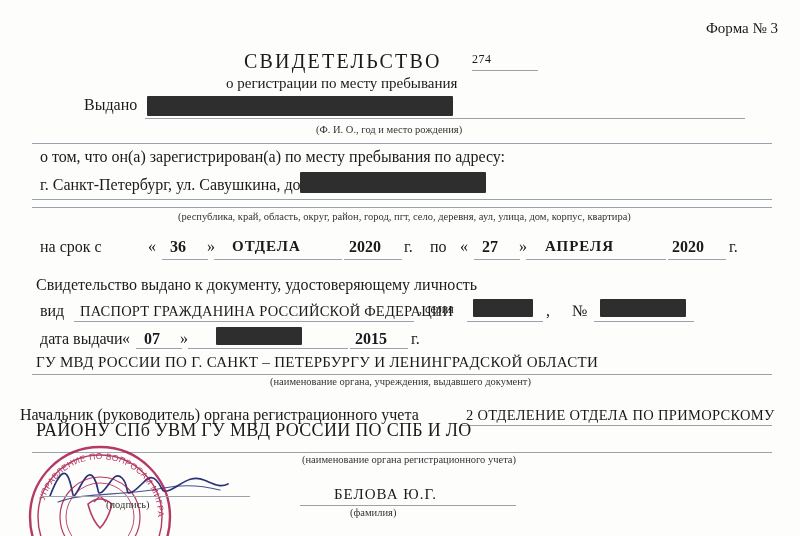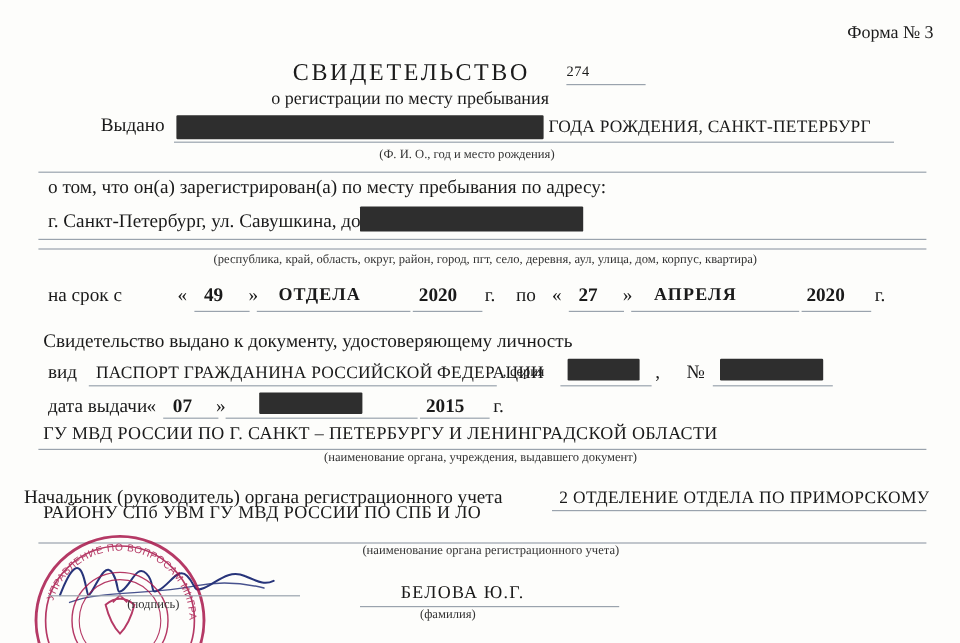--- a/index.html
+++ b/index.html
@@ -128,21 +128,21 @@
   #date-rule-year { top: 348px; left: 350px; width: 58px; }
 
   #organ-line { top: 354px; left: 36px; font-size: 15px; letter-spacing: 0.3px; }
   #organ-rule { top: 374px; left: 32px; width: 740px; }
   #organ-caption { top: 376px; left: 270px; text-align: center; }
 
   
   #chief-label { top: 406px; left: 20px; font-size: 16px; }
   #chief-value1 { top: 407px; left: 466px; font-size: 14.5px; letter-spacing: 0.3px; }
   #chief-rule1 { top: 425px; left: 460px; width: 312px; }
-  #chief-value2 { top: 420px; left: 36px; font-size: 15px; letter-spacing: 0.3px; }
+  #chief-value2 { top: 420px; left: 36px; font-size: 18px; letter-spacing: 0.3px; }
   #chief-rule2 { top: 452px; left: 32px; width: 740px; }
   #chief-caption { top: 454px; left: 290px; margin-left: 12px; }
 
   
   #sign-rule { top: 496px; left: 40px; width: 210px; }
   #sign-caption { top: 499px; left: 106px; text-align: right; }
   #surname { top: 486px; left: 334px; font-size: 15px; letter-spacing: 1px; }
   #surname-rule { top: 505px; left: 300px; width: 216px; }
   #surname-caption { top: 507px; left: 350px; }
 
@@ -171,35 +171,34 @@
 <div class="page">
 
   <div class="txt" id="form-no">Форма № 3</div>
   <div class="txt" id="doc-title">СВИДЕТЕЛЬСТВО</div>
   <div class="txt" id="doc-number">274</div>
   <div class="rule" id="doc-number-rule"></div>
   <div class="txt" id="doc-subtitle">о регистрации по месту пребывания</div>
 
   <div class="txt" id="issued-label">Выдано</div>
   <div class="redact" id="issued-redact"></div>
-  <div class="txt" id="issued-tail">ГОДА РОЖДЕНИЯ, САНКТ-ПЕТЕРБУРГ</div>
   <div class="rule" id="issued-rule"></div>
   <div class="caption" id="fio-caption">(Ф. И. О., год и место рождения)</div>
   <div class="rule" id="fio-rule-left"></div>
 
   <div class="txt" id="about-line">о том, что он(а) зарегистрирован(а) по месту пребывания по адресу:</div>
   <div class="txt" id="address-line">г. Санкт-Петербург, ул. Савушкина, дом</div>
   <div class="redact" id="address-redact"></div>
   <div class="rule" id="address-rule"></div>
   <div class="rule" id="address-rule2"></div>
   <div class="caption" id="address-caption">(республика, край, область, округ, район, город, пгт, село, деревня, аул, улица, дом, корпус, квартира)</div>
 
   <div class="txt" id="term-label">на срок с</div>
   <div class="txt" id="term-from-q1">«</div>
-  <div class="txt" id="term-day-from">49</div>
+  <div class="txt" id="term-day-from">36</div>
   <div class="txt" id="term-from-q2">»</div>
   <div class="txt" id="term-month-from">ОТДЕЛА</div>
   <div class="txt" id="term-year-from">2020</div>
   <div class="txt" id="term-g1">г.</div>
   <div class="txt" id="term-po">по</div>
   <div class="txt" id="term-to-q1">«</div>
   <div class="txt" id="term-day-to">27</div>
   <div class="txt" id="term-to-q2">»</div>
   <div class="txt" id="term-month-to">АПРЕЛЯ</div>
   <div class="txt" id="term-year-to">2020</div>

